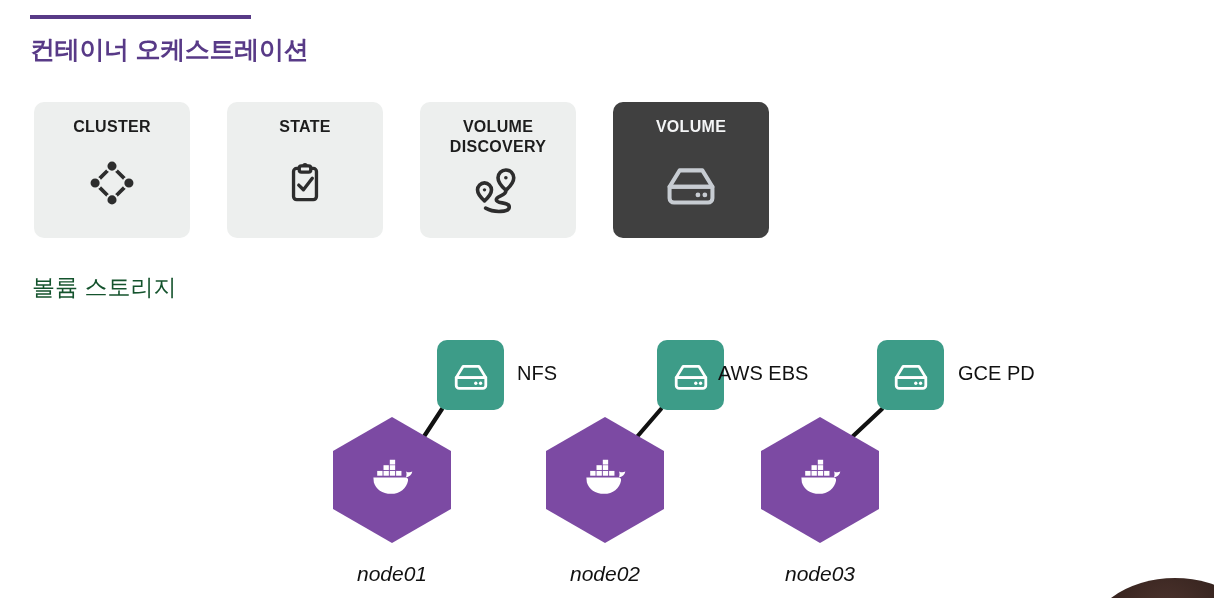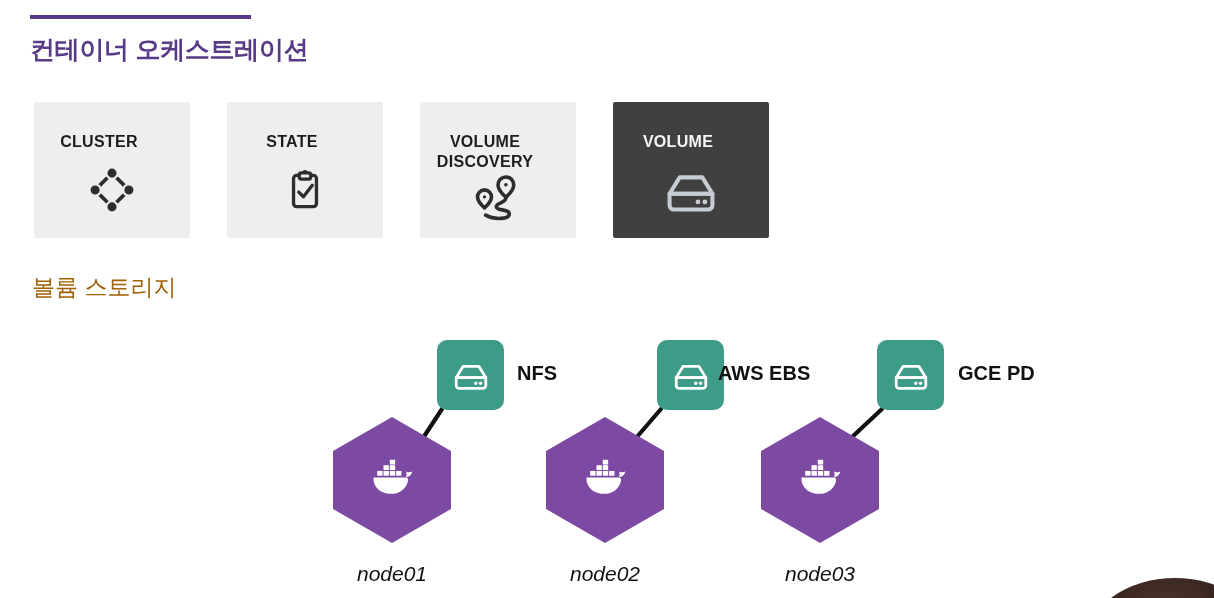--- a/index.html
+++ b/index.html
@@ -16,47 +16,47 @@
   
   .title-rule { position:absolute; left:30px; top:15px; width:221px; height:4px; background:#583a87; }
   .page-title {
     position:absolute; left:30px; top:33px;
     font-size:25px; font-weight:700; color:#583a87; letter-spacing:-0.3px;
   }
 
   
   .cards { position:absolute; left:34px; top:102px; display:flex; gap:37px; }
   .card {
-    width:156px; height:136px; border-radius:2px;
+    width:156px; height:136px; border-radius:10px;
     background:#edefee;
-    display:flex; flex-direction:column; 
-    padding-top:30px;
+    display:flex; flex-direction:column; align-items:center;
+    padding-top:15px;
   }
   .card.active { background:#404040; }
   .card-label {
     font-size:16px; font-weight:700; color:#1d1d1d;
     letter-spacing:0.3px; text-align:center; line-height:1.25;
     max-width:130px;
   }
   .card.active .card-label { color:#f4f5f6; }
   .card-icon { flex:1; display:flex; align-items:center; justify-content:center; padding-bottom:10px; }
 
   
   .section-title {
     position:absolute; left:32px; top:272px;
-    font-size:23px; font-weight:500; color:#a16207;
+    font-size:23px; font-weight:500; color:#14532d;
   }
 
   
   .storage-box {
     position:absolute; top:340px; width:67px; height:70px; border-radius:10px;
     background:#3d9c88; display:flex; align-items:center; justify-content:center;
   }
   .storage-label {
-    position:absolute; top:362px; font-size:20px; font-weight:700; color:#111;
+    position:absolute; top:362px; font-size:20px; font-weight:400; color:#111;
     white-space:nowrap;
   }
   .hexagon {
     position:absolute; top:417px; width:118px; height:126px;
     background:#7c4aa3;
     clip-path:polygon(50% 0%, 100% 27%, 100% 73%, 50% 100%, 0% 73%, 0% 27%);
     display:flex; align-items:center; justify-content:center;
   }
   .node-label {
     position:absolute; top:562px; width:118px; text-align:center;

